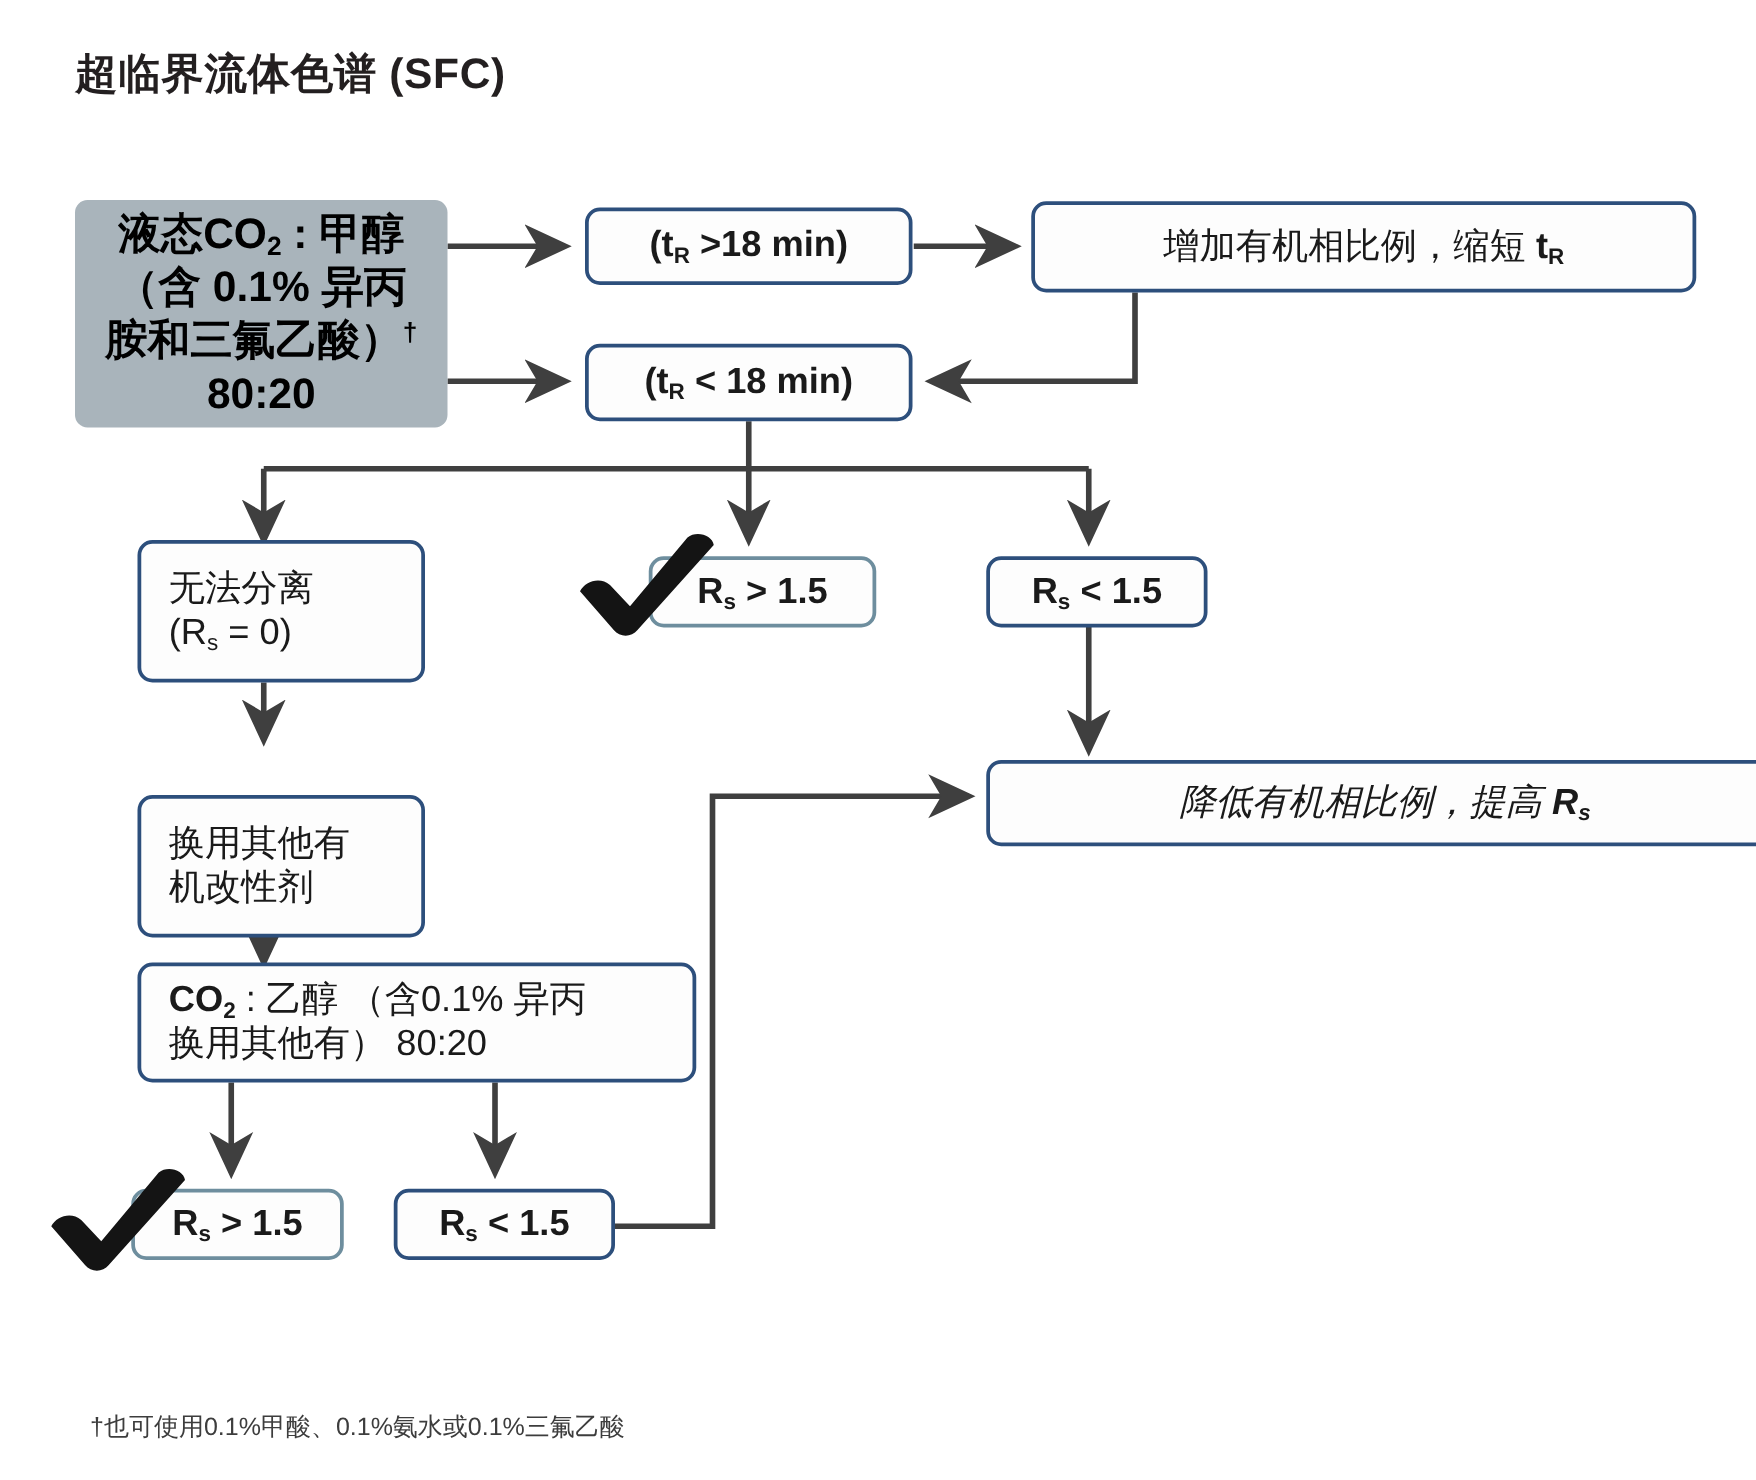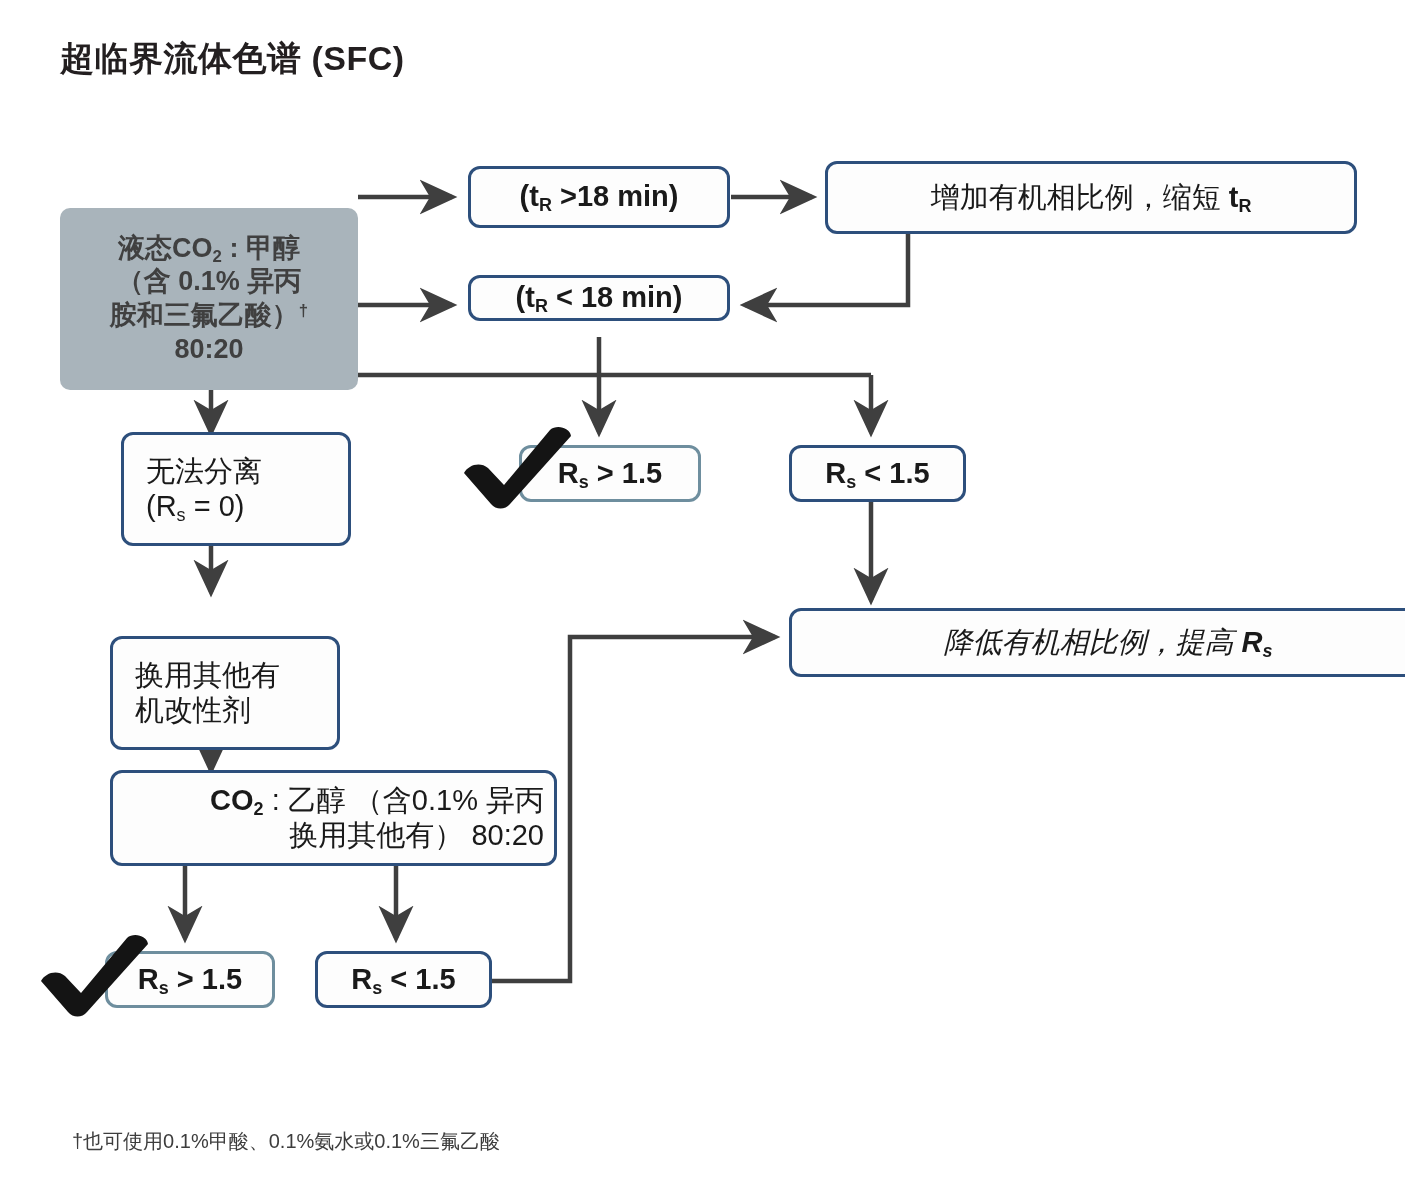--- a/index.html
+++ b/index.html
@@ -54,26 +54,25 @@
     justify-content: center;
     text-align: center;
     color: #1a1a1a;
     font-size: 29px;
     line-height: 1.22;
     padding: 4px 10px;
   }
   .node.gray {
     background: #a9b4bb;
     border: none;
-    color: #404040;
+    color: #000000;
     font-weight: bold;
     border-radius: 10px;
-    font-size: 27px;
+    font-size: 34px;
     line-height: 1.25;
-    margin-top: 48px;
   }
   .node.light {
     border-color: #6e8e9e;
     border-width: 3px;
   }
   .node.bold-txt {
     font-weight: bold;
   }
   .node .inner {
     width: 100%;
@@ -143,29 +142,29 @@
       <div>（含 0.1% 异丙</div>
       <div><span>胺和三氟乙酸）</span><sup>†</sup></div>
       <div>80:20</div>
     </div>
   </div>
 
   <div class="node bold-txt" style="left:468px; top:166px; width:262px; height:62px;">
     <div class="inner"><span>(t</span><sub>R</sub><span> &gt;18 min)</span></div>
   </div>
 
-  <div class="node bold-txt" style="left:468px; top:275px; width:262px; height:46px;">
+  <div class="node bold-txt" style="left:468px; top:275px; width:262px; height:62px;">
     <div class="inner"><span>(t</span><sub>R</sub><span> &lt; 18 min)</span></div>
   </div>
 
   <div class="node" style="left:825px; top:161px; width:532px; height:73px;">
     <div class="inner"><span>增加有机相比例，缩短 </span><b>t</b><sub><b>R</b></sub></div>
   </div>
 
-  <div class="node" style="left:110px; top:432px; width:230px; height:114px; justify-content:flex-start; padding-left:22px; text-align:left;margin-left:11px;">
+  <div class="node" style="left:110px; top:432px; width:230px; height:114px; justify-content:flex-start; padding-left:22px; text-align:left;">
     <div class="inner">
       <div>无法分离</div>
       <div><span>(R</span><sub>s</sub><span> = 0)</span></div>
     </div>
   </div>
 
   <div class="node light bold-txt" style="left:519px; top:445px; width:182px; height:57px;">
     <div class="inner"><span>R</span><sub>s</sub><span> &gt; 1.5</span></div>
   </div>
 
@@ -183,21 +182,21 @@
     <div class="inner">
       <div>换用其他有</div>
       <div>机改性剂</div>
     </div>
   </div>
 
   <div class="node" style="left:789px; top:608px; width:638px; height:69px;font-style:italic;">
     <div class="inner"><span>降低有机相比例，提高 </span><b>R</b><sub><b>s</b></sub></div>
   </div>
 
-  <div class="node" style="left:110px; top:770px; width:447px; height:96px; justify-content:flex-start; padding-left:22px; text-align:right;">
+  <div class="node" style="left:110px; top:770px; width:447px; height:96px; justify-content:flex-start; padding-left:22px; text-align:left;">
     <div class="inner">
       <div><b>CO</b><sub><b>2</b></sub><span> : 乙醇 （含0.1% 异丙</span></div>
       <div>换用其他有） 80:20</div>
     </div>
   </div>
 
   <div class="node light bold-txt" style="left:105px; top:951px; width:170px; height:57px;">
     <div class="inner"><span>R</span><sub>s</sub><span> &gt; 1.5</span></div>
   </div>
 

